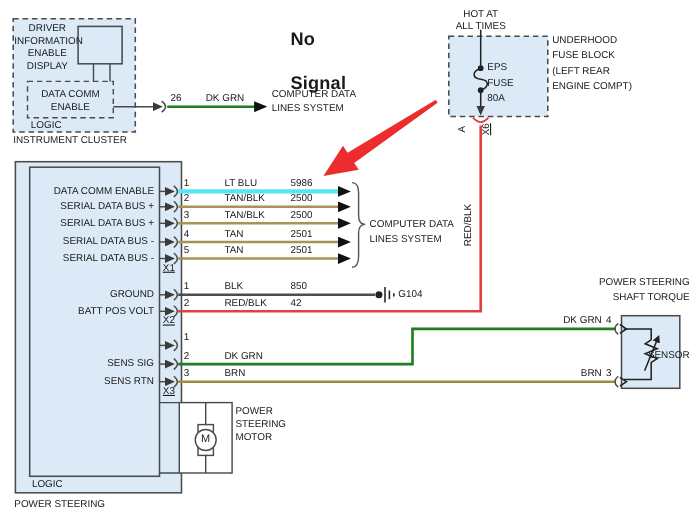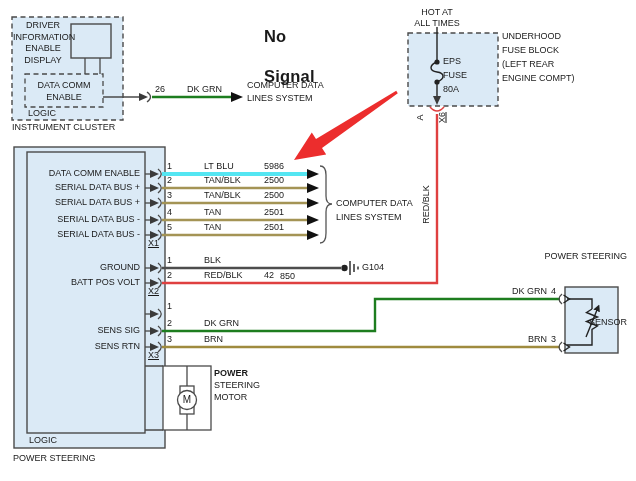--- a/index.html
+++ b/index.html
@@ -199,43 +199,44 @@
   <div class="t und" style="left:148px; top:238px;">X1</div>
   <div class="t" style="left:336px; top:198px;">COMPUTER DATA</div>
   <div class="t" style="left:336px; top:212px;">LINES SYSTEM</div>
 
   <div class="t rt" style="left:30px; top:262px; width:110px;">GROUND</div>
   <div class="t rt" style="left:30px; top:277px; width:110px;">BATT POS VOLT</div>
   <div class="t" style="left:167px; top:255px;">1</div>
   <div class="t" style="left:167px; top:270px;">2</div>
   <div class="t" style="left:204px; top:255px;">BLK</div>
   <div class="t" style="left:204px; top:270px;">RED/BLK</div>
-  <div class="t" style="left:280px; top:255px;margin-top:16px;">850</div>
+  <div class="t" style="left:264px; top:255px;">850</div>
   <div class="t" style="left:264px; top:270px;">42</div>
   <div class="t" style="left:362px; top:262px;">G104</div>
   <div class="t und" style="left:148px; top:286px;">X2</div>
 
   <div class="t" style="left:167px; top:301px;">1</div>
   <div class="t rt" style="left:30px; top:325px; width:110px;">SENS SIG</div>
   <div class="t rt" style="left:30px; top:341px; width:110px;">SENS RTN</div>
   <div class="t" style="left:167px; top:318px;">2</div>
   <div class="t" style="left:167px; top:334px;">3</div>
   <div class="t" style="left:204px; top:318px;">DK GRN</div>
   <div class="t" style="left:204px; top:334px;">BRN</div>
   <div class="t und" style="left:148px; top:350px;">X3</div>
 
   <div class="t" style="left:29px; top:435px;">LOGIC</div>
   <div class="t" style="left:13px; top:453px;">POWER STEERING</div>
   <div class="t" style="left:13px; top:479px;">CONTROL MODULE</div>
 
-  <div class="t" style="left:214px; top:368px;font-weight:bold;">POWER</div>
+  <div class="t" style="left:214px; top:368px;">POWER</div>
   <div class="t" style="left:214px; top:380px;">STEERING</div>
   <div class="t" style="left:214px; top:392px;">MOTOR</div>
   <div class="t ctr" style="left:178px; top:394px; width:18px; font-size:10px;">M</div>
 
   <div class="t rt" style="left:497px; top:251px; width:130px;">POWER STEERING</div>
+  <div class="t rt" style="left:497px; top:265px; width:130px;">SHAFT TORQUE</div>
   <div class="t rt" style="left:497px; top:279px; width:130px;margin-top:38px;">SENSOR</div>
   <div class="t rt" style="left:487px; top:286px; width:60px;">DK GRN</div>
   <div class="t" style="left:551px; top:286px;">4</div>
   <div class="t rt" style="left:487px; top:334px; width:60px;">BRN</div>
   <div class="t" style="left:551px; top:334px;">3</div>
 
 </div>
 
 </body></html>

